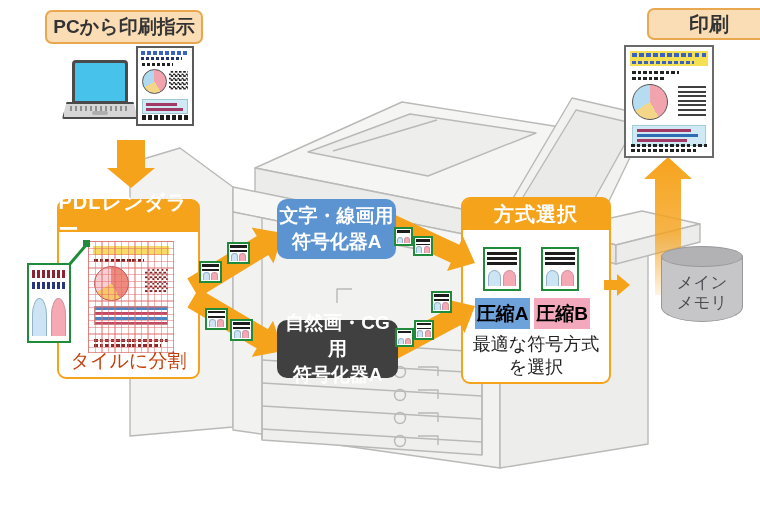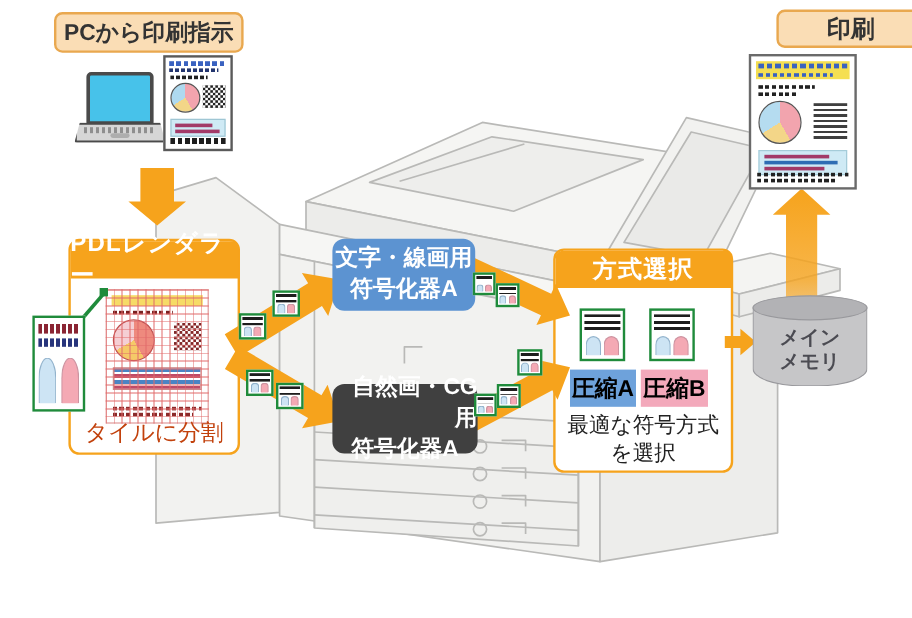--- a/index.html
+++ b/index.html
@@ -12,29 +12,29 @@
 
   
   .pill{position:absolute;z-index:6;background:#FADDB5;border:2px solid #E9A84F;border-radius:7px;
         display:flex;align-items:center;justify-content:center;font-weight:bold;color:#333;}
   .pc-label{left:45px;top:10px;width:158px;height:34px;font-size:19px;}
   .print-label{left:607px;top:8px;width:124px;height:32px;font-size:20px;margin-left:40px;}
 
   
   .panel{position:absolute;z-index:2;background:#fff;border:2.5px solid #F6A31C;border-radius:9px;}
   .pdl{left:57px;top:199px;width:143px;height:180px;}
-  .method{left:461px;top:207px;width:150px;height:187px;}
+  .method{left:461px;top:197px;width:150px;height:187px;}
   .panel-h{position:absolute;top:-0.5px;left:-0.5px;right:-0.5px;height:31px;background:#F6A31C;color:#fff;
            font-weight:bold;font-size:20px;display:flex;align-items:center;justify-content:center;
            border-radius:6px 6px 0 0;letter-spacing:1px;}
   .panel-cap{position:absolute;bottom:3px;left:0;right:0;text-align:center;font-size:19px;color:#c2410c;}
 
   
   .enc{position:absolute;z-index:4;color:#fff;font-weight:bold;font-size:19px;line-height:26px;
-       display:flex;flex-direction:column;align-items:center;justify-content:center;border-radius:10px;text-align:right;}
+       display:flex;flex-direction:column;align-items:center;justify-content:center;border-radius:10px;text-align:center;}
   .enc-a{left:277px;top:199px;width:119px;height:60px;background:#5C93D1;}
   .enc-b{left:277px;top:320px;width:121px;height:58px;background:#404040;}
 
   
   .cmp{position:absolute;color:#000000;font-weight:bold;font-size:19px;display:flex;align-items:center;justify-content:center;}
   .cmp-a{left:12px;top:99px;width:55px;height:31px;background:#6EA2DB;}
   .cmp-b{left:71px;top:99px;width:56px;height:31px;background:#F3A9BB;}
   .m-cap{position:absolute;left:0;right:0;text-align:center;font-size:18px;color:#222;}
   .m-cap1{top:133px;font-family:Liberation Mono, monospace;} .m-cap2{top:156px;}
   .cmp-tile1{left:20px;top:48px;width:38px;height:44px;}
@@ -101,21 +101,21 @@
   .t-qr{top:27px;right:5px;width:23px;height:23px;background:conic-gradient(#7f2727 25%,transparent 0 50%,#7f2727 0 75%,transparent 0) 0 0/4.6px 4.6px;}
   .t-bars{top:64px;left:5px;right:5px;height:19px;border:1px solid #cc8888;
           background:repeating-linear-gradient(180deg,#4a84c4 0 3px,#fff 3px 5px,#c04a66 5px 8px,#fff 8px 10px);}
   .t-f1{bottom:10px;left:5px;right:5px;height:3px;background:repeating-linear-gradient(90deg,#8a2a2a 0 3.5px,transparent 3.5px 5.5px);}
   .t-f2{bottom:5px;left:5px;width:80%;height:3px;background:repeating-linear-gradient(90deg,#8a2a2a 0 3.5px,transparent 3.5px 5.5px);}
   .tiled-doc::after{content:"";position:absolute;inset:-1px;pointer-events:none;
       background:repeating-linear-gradient(90deg,rgba(225,106,106,.5) 0 1.3px,transparent 1.3px 6.6px),
                  repeating-linear-gradient(180deg,rgba(225,106,106,.5) 0 1.3px,transparent 1.3px 6.6px);}
 
   
-  .cylinder{position:absolute;left:627px;top:246px;width:96px;height:76px;z-index:4;font-weight:bold;}
+  .cylinder{position:absolute;left:661px;top:246px;width:82px;height:76px;z-index:4;}
   .cyl-body{position:absolute;top:10px;left:0;right:0;bottom:0;background:#C6C6C8;border:1.6px solid #98989C;border-top:none;
             border-radius:0 0 41px 41px/0 0 15px 15px;display:flex;flex-direction:column;align-items:center;justify-content:center;
             color:#4B4B52;font-size:16.5px;line-height:20px;padding-top:6px;}
   .cyl-top{position:absolute;top:0;left:0;right:0;height:21px;background:#B2B2B5;border:1.6px solid #98989C;border-radius:50%;}
 </style>
 </head>
 <body>
 
 <div class="canvas" id="cv" data-interactable="false">
 

